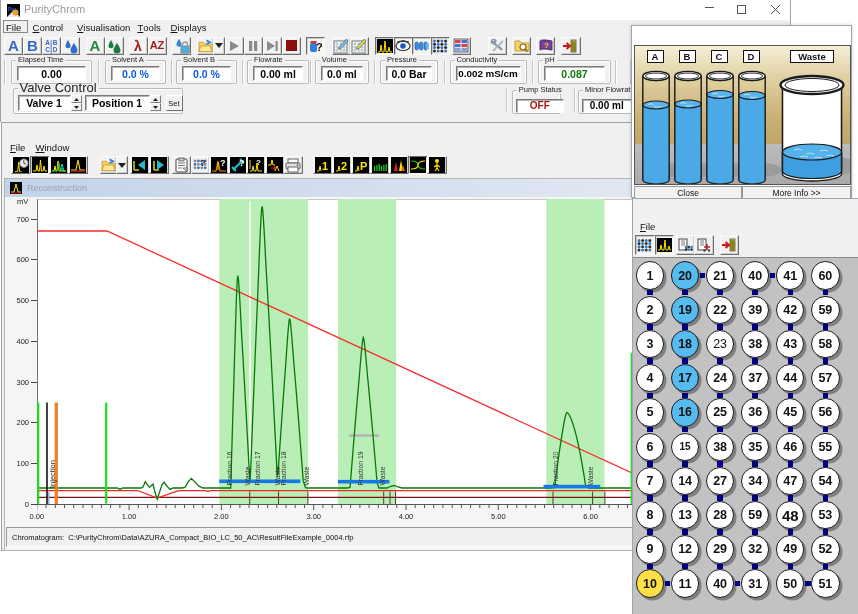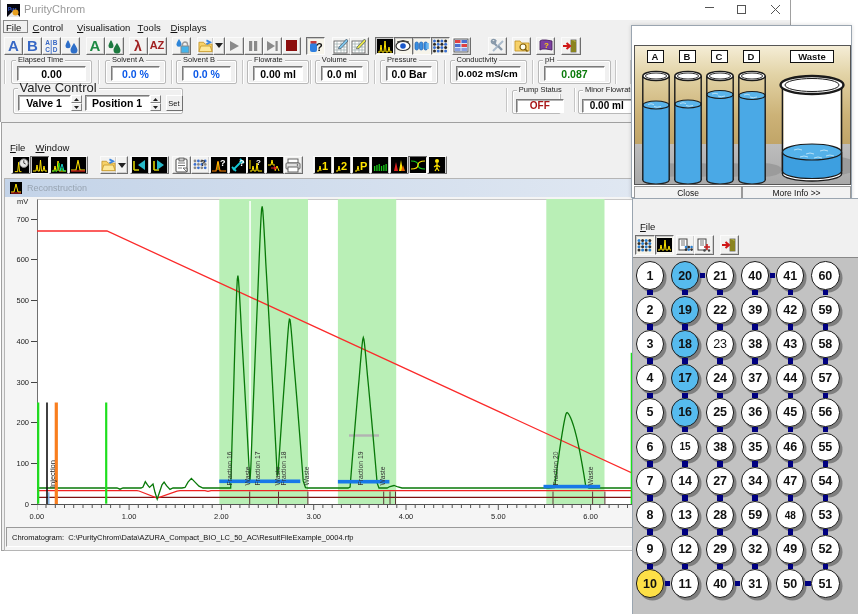--- a/index.html
+++ b/index.html
@@ -760,21 +760,21 @@
 <div style="position:absolute;left:108.0px;top:242.9px;width:28.4px;height:28.4px;border-radius:50%;background:#fff;border:1.6px solid #1c1c1c;box-sizing:border-box;box-shadow:2.5px 2.5px 0 0 #7f7f7f;display:flex;align-items:center;justify-content:center;font-size:12.5px;font-weight:bold;color:#111">59</div>
 <div style="position:absolute;left:108.0px;top:277.2px;width:28.4px;height:28.4px;border-radius:50%;background:#fff;border:1.6px solid #1c1c1c;box-sizing:border-box;box-shadow:2.5px 2.5px 0 0 #7f7f7f;display:flex;align-items:center;justify-content:center;font-size:12.5px;font-weight:bold;color:#111">32</div>
 <div style="position:absolute;left:108.0px;top:311.4px;width:28.4px;height:28.4px;border-radius:50%;background:#fff;border:1.6px solid #1c1c1c;box-sizing:border-box;box-shadow:2.5px 2.5px 0 0 #7f7f7f;display:flex;align-items:center;justify-content:center;font-size:12.5px;font-weight:bold;color:#111">31</div>
 <div style="position:absolute;left:143.1px;top:3.4px;width:28.4px;height:28.4px;border-radius:50%;background:#fff;border:1.6px solid #1c1c1c;box-sizing:border-box;box-shadow:2.5px 2.5px 0 0 #7f7f7f;display:flex;align-items:center;justify-content:center;font-size:12.5px;font-weight:bold;color:#111">41</div>
 <div style="position:absolute;left:143.1px;top:37.6px;width:28.4px;height:28.4px;border-radius:50%;background:#fff;border:1.6px solid #1c1c1c;box-sizing:border-box;box-shadow:2.5px 2.5px 0 0 #7f7f7f;display:flex;align-items:center;justify-content:center;font-size:12.5px;font-weight:bold;color:#111">42</div>
 <div style="position:absolute;left:143.1px;top:71.8px;width:28.4px;height:28.4px;border-radius:50%;background:#fff;border:1.6px solid #1c1c1c;box-sizing:border-box;box-shadow:2.5px 2.5px 0 0 #7f7f7f;display:flex;align-items:center;justify-content:center;font-size:12.5px;font-weight:bold;color:#111">43</div>
 <div style="position:absolute;left:143.1px;top:106.1px;width:28.4px;height:28.4px;border-radius:50%;background:#fff;border:1.6px solid #1c1c1c;box-sizing:border-box;box-shadow:2.5px 2.5px 0 0 #7f7f7f;display:flex;align-items:center;justify-content:center;font-size:12.5px;font-weight:bold;color:#111">44</div>
 <div style="position:absolute;left:143.1px;top:140.3px;width:28.4px;height:28.4px;border-radius:50%;background:#fff;border:1.6px solid #1c1c1c;box-sizing:border-box;box-shadow:2.5px 2.5px 0 0 #7f7f7f;display:flex;align-items:center;justify-content:center;font-size:12.5px;font-weight:bold;color:#111">45</div>
 <div style="position:absolute;left:143.1px;top:174.5px;width:28.4px;height:28.4px;border-radius:50%;background:#fff;border:1.6px solid #1c1c1c;box-sizing:border-box;box-shadow:2.5px 2.5px 0 0 #7f7f7f;display:flex;align-items:center;justify-content:center;font-size:12.5px;font-weight:bold;color:#111">46</div>
 <div style="position:absolute;left:143.1px;top:208.7px;width:28.4px;height:28.4px;border-radius:50%;background:#fff;border:1.6px solid #1c1c1c;box-sizing:border-box;box-shadow:2.5px 2.5px 0 0 #7f7f7f;display:flex;align-items:center;justify-content:center;font-size:12.5px;font-weight:bold;color:#111">47</div>
-<div style="position:absolute;left:143.1px;top:242.9px;width:28.4px;height:28.4px;border-radius:50%;background:#fff;border:1.6px solid #1c1c1c;box-sizing:border-box;box-shadow:2.5px 2.5px 0 0 #7f7f7f;display:flex;align-items:center;justify-content:center;font-size:10px;font-weight:bold;color:#111">48</div>
+<div style="position:absolute;left:143.1px;top:242.9px;width:28.4px;height:28.4px;border-radius:50%;background:#fff;border:1.6px solid #1c1c1c;box-sizing:border-box;box-shadow:2.5px 2.5px 0 0 #7f7f7f;display:flex;align-items:center;justify-content:center;font-size:15px;font-weight:bold;color:#111">48</div>
 <div style="position:absolute;left:143.1px;top:277.2px;width:28.4px;height:28.4px;border-radius:50%;background:#fff;border:1.6px solid #1c1c1c;box-sizing:border-box;box-shadow:2.5px 2.5px 0 0 #7f7f7f;display:flex;align-items:center;justify-content:center;font-size:12.5px;font-weight:bold;color:#111">49</div>
 <div style="position:absolute;left:143.1px;top:311.4px;width:28.4px;height:28.4px;border-radius:50%;background:#fff;border:1.6px solid #1c1c1c;box-sizing:border-box;box-shadow:2.5px 2.5px 0 0 #7f7f7f;display:flex;align-items:center;justify-content:center;font-size:12.5px;font-weight:bold;color:#111">50</div>
 <div style="position:absolute;left:178.2px;top:3.4px;width:28.4px;height:28.4px;border-radius:50%;background:#fff;border:1.6px solid #1c1c1c;box-sizing:border-box;box-shadow:2.5px 2.5px 0 0 #7f7f7f;display:flex;align-items:center;justify-content:center;font-size:12.5px;font-weight:bold;color:#111">60</div>
 <div style="position:absolute;left:178.2px;top:37.6px;width:28.4px;height:28.4px;border-radius:50%;background:#fff;border:1.6px solid #1c1c1c;box-sizing:border-box;box-shadow:2.5px 2.5px 0 0 #7f7f7f;display:flex;align-items:center;justify-content:center;font-size:12.5px;font-weight:bold;color:#111">59</div>
 <div style="position:absolute;left:178.2px;top:71.8px;width:28.4px;height:28.4px;border-radius:50%;background:#fff;border:1.6px solid #1c1c1c;box-sizing:border-box;box-shadow:2.5px 2.5px 0 0 #7f7f7f;display:flex;align-items:center;justify-content:center;font-size:12.5px;font-weight:bold;color:#111">58</div>
 <div style="position:absolute;left:178.2px;top:106.1px;width:28.4px;height:28.4px;border-radius:50%;background:#fff;border:1.6px solid #1c1c1c;box-sizing:border-box;box-shadow:2.5px 2.5px 0 0 #7f7f7f;display:flex;align-items:center;justify-content:center;font-size:12.5px;font-weight:bold;color:#111">57</div>
 <div style="position:absolute;left:178.2px;top:140.3px;width:28.4px;height:28.4px;border-radius:50%;background:#fff;border:1.6px solid #1c1c1c;box-sizing:border-box;box-shadow:2.5px 2.5px 0 0 #7f7f7f;display:flex;align-items:center;justify-content:center;font-size:12.5px;font-weight:bold;color:#111">56</div>
 <div style="position:absolute;left:178.2px;top:174.5px;width:28.4px;height:28.4px;border-radius:50%;background:#fff;border:1.6px solid #1c1c1c;box-sizing:border-box;box-shadow:2.5px 2.5px 0 0 #7f7f7f;display:flex;align-items:center;justify-content:center;font-size:12.5px;font-weight:bold;color:#111">55</div>
 <div style="position:absolute;left:178.2px;top:208.7px;width:28.4px;height:28.4px;border-radius:50%;background:#fff;border:1.6px solid #1c1c1c;box-sizing:border-box;box-shadow:2.5px 2.5px 0 0 #7f7f7f;display:flex;align-items:center;justify-content:center;font-size:12.5px;font-weight:bold;color:#111">54</div>
 <div style="position:absolute;left:178.2px;top:242.9px;width:28.4px;height:28.4px;border-radius:50%;background:#fff;border:1.6px solid #1c1c1c;box-sizing:border-box;box-shadow:2.5px 2.5px 0 0 #7f7f7f;display:flex;align-items:center;justify-content:center;font-size:12.5px;font-weight:bold;color:#111">53</div>

